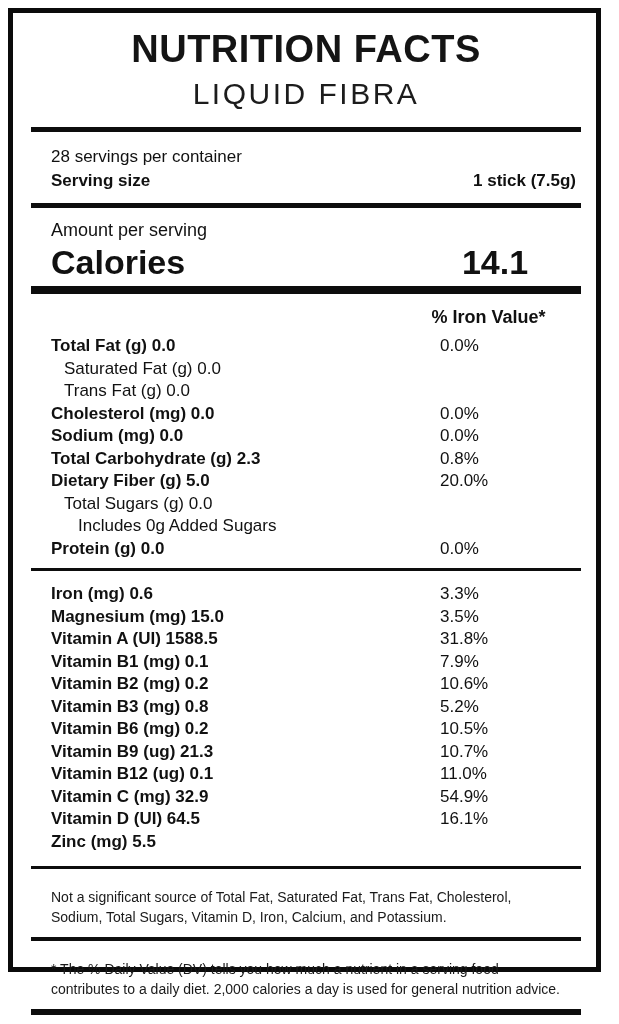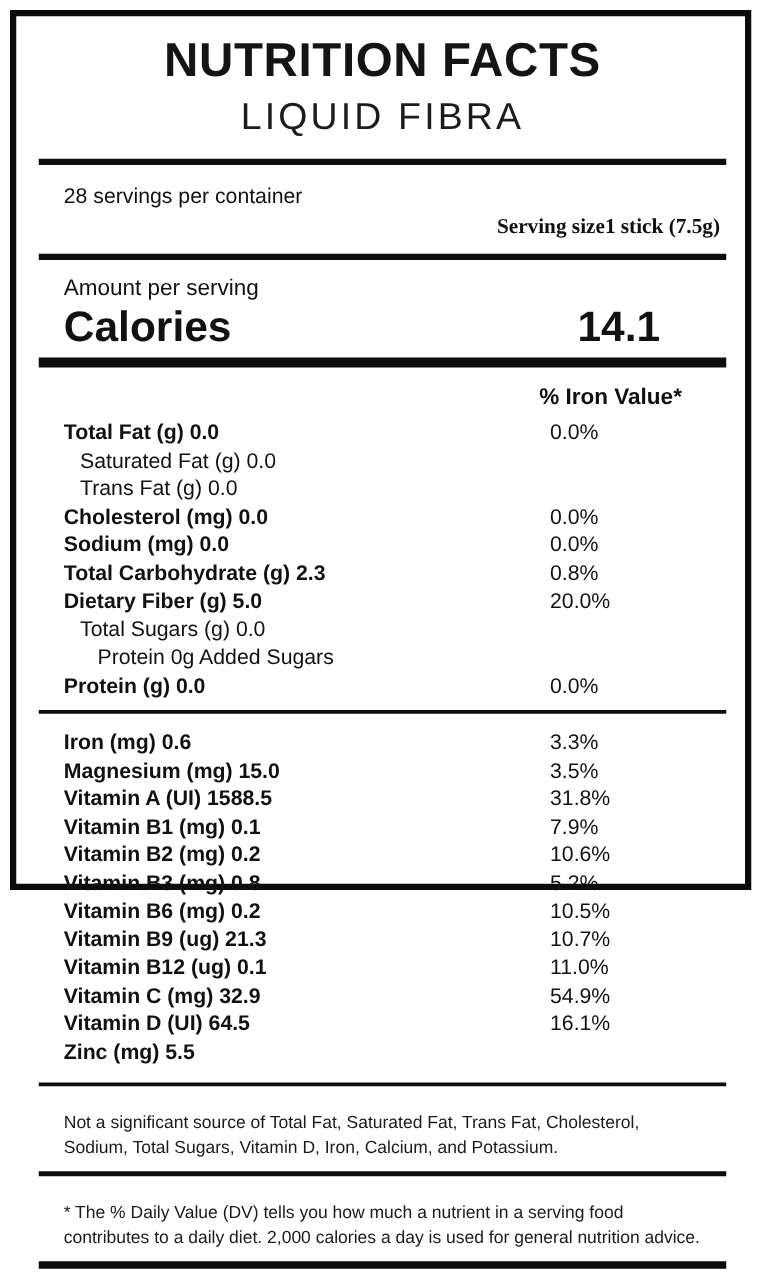--- a/index.html
+++ b/index.html
@@ -2,21 +2,21 @@
 <html><head>
 <meta charset="utf-8">
 <style>
   html,body{margin:0;padding:0;}
   body{
     width:619px;height:1024px;background:#ffffff;
     font-family:"Liberation Sans", sans-serif;color:#111;
     position:relative;overflow:hidden;
   }
   .label-frame{
-    position:absolute;left:8px;top:8px;width:593px;height:704px;
+    position:absolute;left:8px;top:8px;width:593px;height:964px;
     border:5px solid #0b0b0b;background:#fff;box-sizing:border-box;
     padding:0 15px 0 18px;
   }
   .hdr{text-align:center;}
   .hdr-title{
     font-size:38px;font-weight:800;letter-spacing:.5px;
     margin-top:16px;line-height:40px;color:#141414;
   }
   .hdr-sub{
     font-size:30px;font-weight:400;letter-spacing:2.5px;
@@ -24,21 +24,21 @@
   }
   .rule{background:#0d0d0d;width:100%;}
   .rule-5{height:5px;}
   .rule-8{height:8px;}
   .rule-3{height:3px;}
   .rule-4{height:4px;}
   .rule-6{height:6px;}
   .r1{margin-top:16px;}
   .serving{padding:13px 0 10px 20px;font-size:17px;}
   .serving-line1{line-height:24px;}
-  .serving-line2{display:flex;justify-content:flex-end;font-weight:700;line-height:24px;padding-right:5px;font-family:Liberation Serif, serif;}
+  .serving-line2{display:flex;justify-content:space-between;font-weight:700;line-height:24px;padding-right:5px;}
   .amount{padding:10px 0 4px 20px;}
   .amount-label{font-size:18px;font-weight:400;line-height:24px;}
   .calories-row{display:flex;align-items:baseline;justify-content:space-between;}
   .calories-word{font-size:34px;font-weight:800;line-height:40px;}
   .big-val{font-size:34px;font-weight:800;width:150px;text-align:center;margin-right:11px;}
   .dv-header{
     font-size:18px;font-weight:700;text-align:center;
     width:185px;margin:13px 0 6px auto;margin-right:0px;
   }
   .rows{padding-left:20px;}
@@ -119,21 +119,21 @@
   </div>
       <div class="row indent-0 bold">
     <span class="lbl">Dietary Fiber (g) 5.0</span>
     <span class="dv">20.0%</span>
   </div>
       <div class="row indent-1">
     <span class="lbl">Total Sugars (g) 0.0</span>
     <span class="dv"></span>
   </div>
       <div class="row indent-2">
-    <span class="lbl">Protein 0g Added Sugars</span>
+    <span class="lbl">Includes 0g Added Sugars</span>
     <span class="dv"></span>
   </div>
       <div class="row indent-0 bold">
     <span class="lbl">Protein (g) 0.0</span>
     <span class="dv">0.0%</span>
   </div>
     </div>
 
   <div class="rule rule-3"></div>
 

